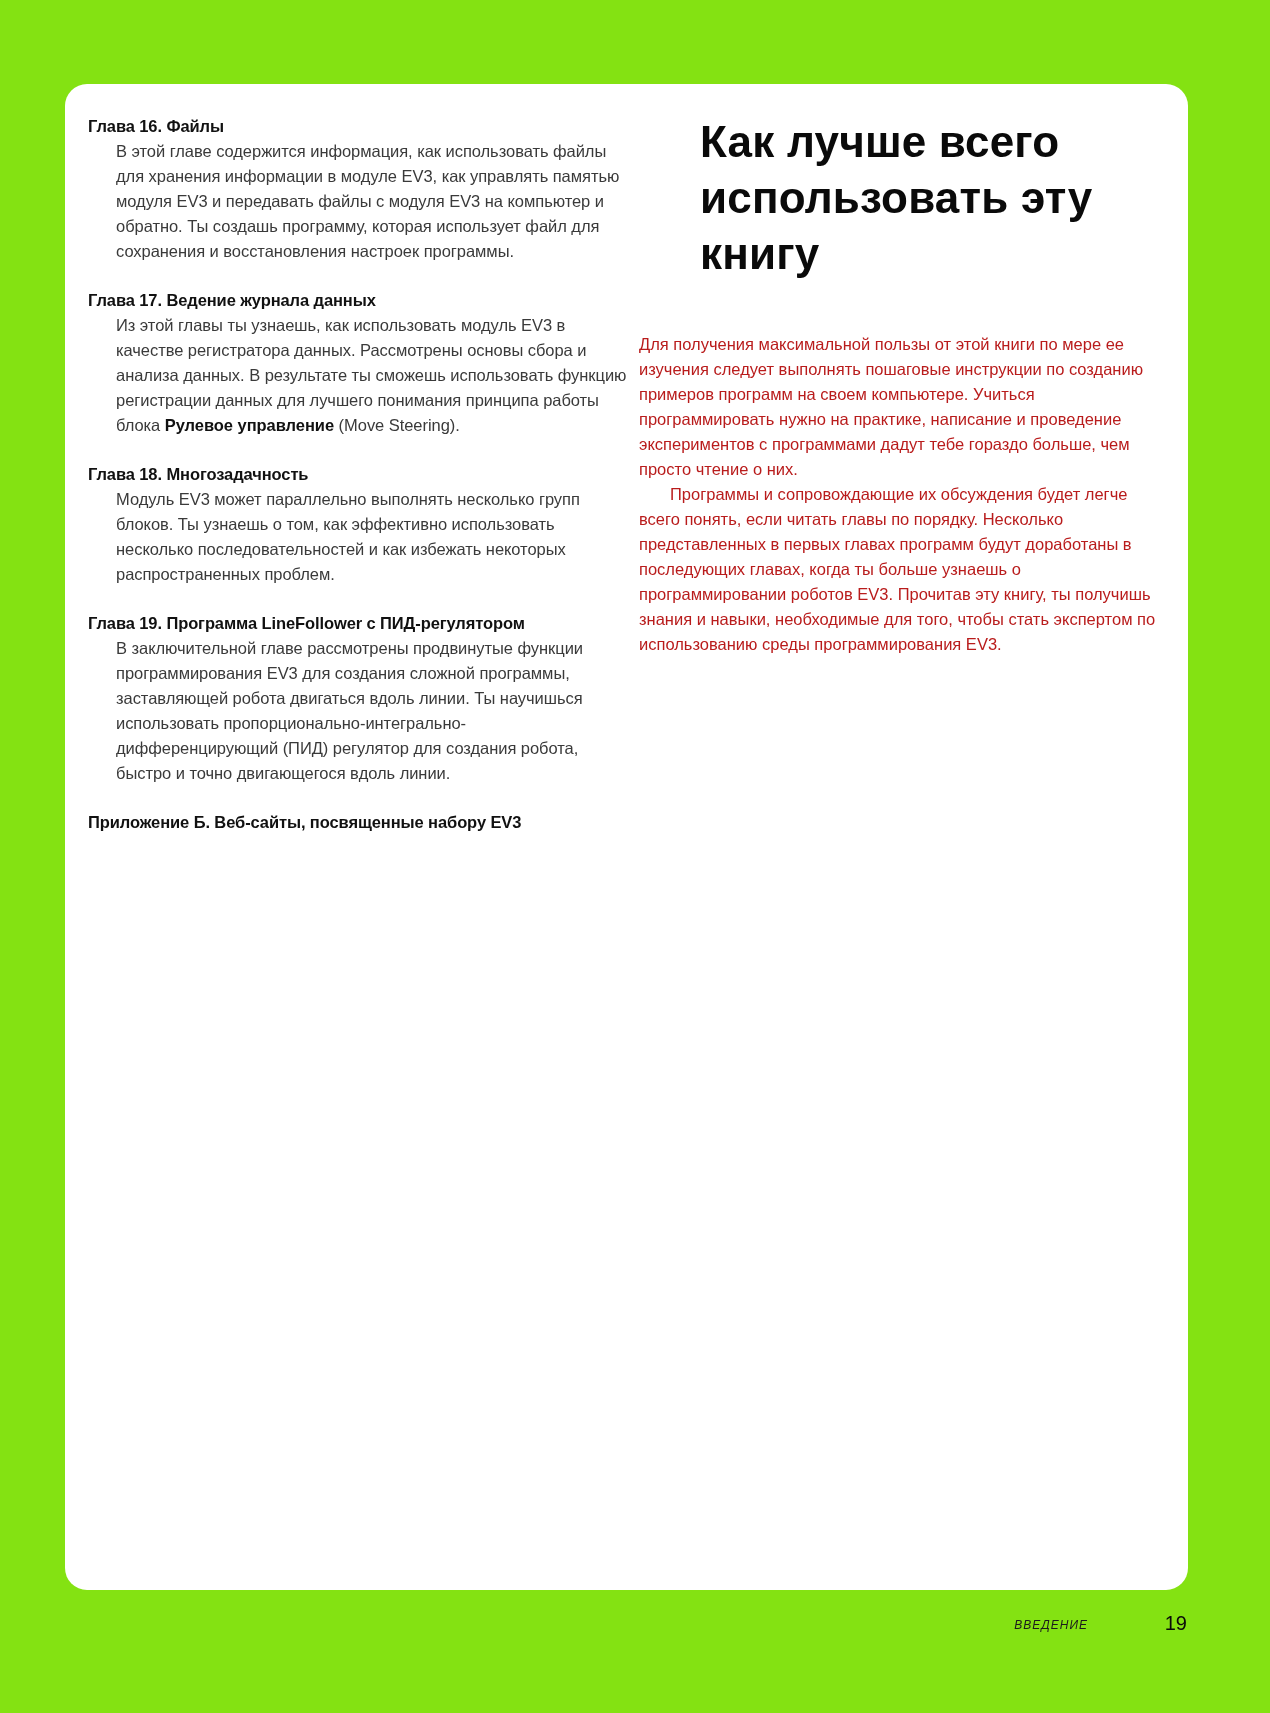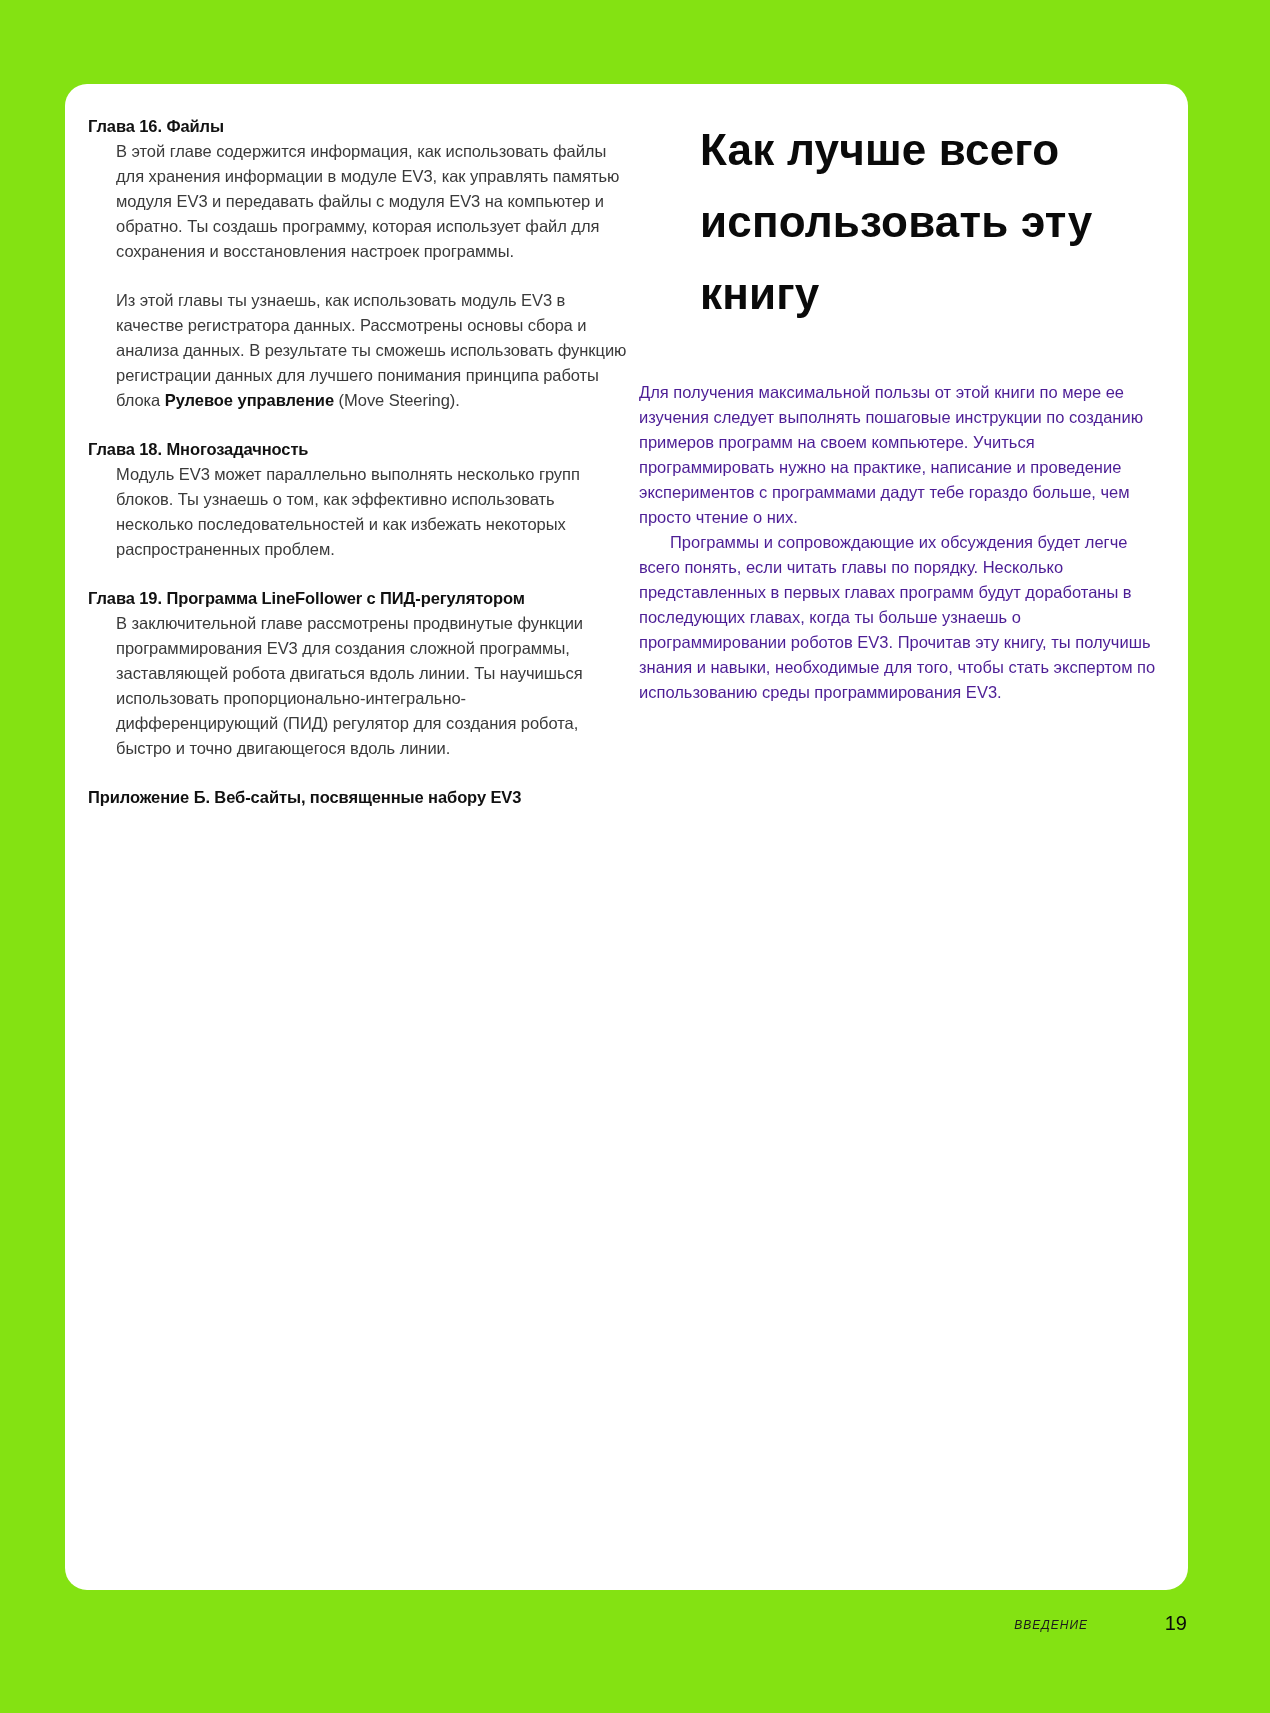--- a/index.html
+++ b/index.html
@@ -48,30 +48,30 @@
       line-height: 25px;
       color: #3a3a3a;
       letter-spacing: -0.05px;
     }
     .entry-desc b { color: #111; }
     .headline {
       margin: 0 0 0 61px;
       padding-top: 0px;
       font-weight: bold;
       font-size: 44px;
-      line-height: 72px;
+      line-height: 56px;
       color: #0a0a0a;
       letter-spacing: 0.2px;
       width: 470px;
     }
     .intro {
       margin-top: 50px;
       font-size: 16.5px;
       line-height: 25px;
-      color: #4c1d95;
+      color: #b91c1c;
     }
     .intro p { margin: 0; }
     .intro p.indent { text-indent: 31px; }
     .footer-section {
       position: absolute;
       right: 182px;
       top: 1618px;
       font-size: 12px;
       font-style: italic;
       letter-spacing: 1px;
@@ -90,20 +90,21 @@
 <body>
 
 <div class="panel"></div>
 
 <div class="col-left">
   <div class="entry">
     <p class="entry-title">Глава 16. Файлы</p>
     <p class="entry-desc">В этой главе содержится информация, как использовать файлы для хранения информации в модуле EV3, как управлять памятью модуля EV3 и передавать файлы с модуля EV3 на компьютер и обратно. Ты создашь программу, которая использует файл для сохранения и восстановления настроек программы.</p>
   </div>
   <div class="entry">
+    <p class="entry-title">Глава 17. Ведение журнала данных</p>
     <p class="entry-desc"><span>Из этой главы ты узнаешь, как использовать модуль EV3 в качестве регистратора данных. Рассмотрены основы сбора и анализа данных. В результате ты сможешь использовать функцию регистрации данных для лучшего понимания принципа работы блока </span><b>Рулевое управление</b><span> (Move Steering).</span></p>
   </div>
   <div class="entry">
     <p class="entry-title">Глава 18. Многозадачность</p>
     <p class="entry-desc">Модуль EV3 может параллельно выполнять несколько групп блоков. Ты узнаешь о том, как эффективно использовать несколько последовательностей и как избежать некоторых распространенных проблем.</p>
   </div>
   <div class="entry">
     <p class="entry-title">Глава 19. Программа LineFollower с ПИД-регулятором</p>
     <p class="entry-desc">В заключительной главе рассмотрены продвинутые функции программирования EV3 для создания сложной программы, заставляющей робота двигаться вдоль линии. Ты научишься использовать пропорционально-интегрально-дифференцирующий (ПИД) регулятор для создания робота, быстро и точно двигающегося вдоль линии.</p>
   </div>

